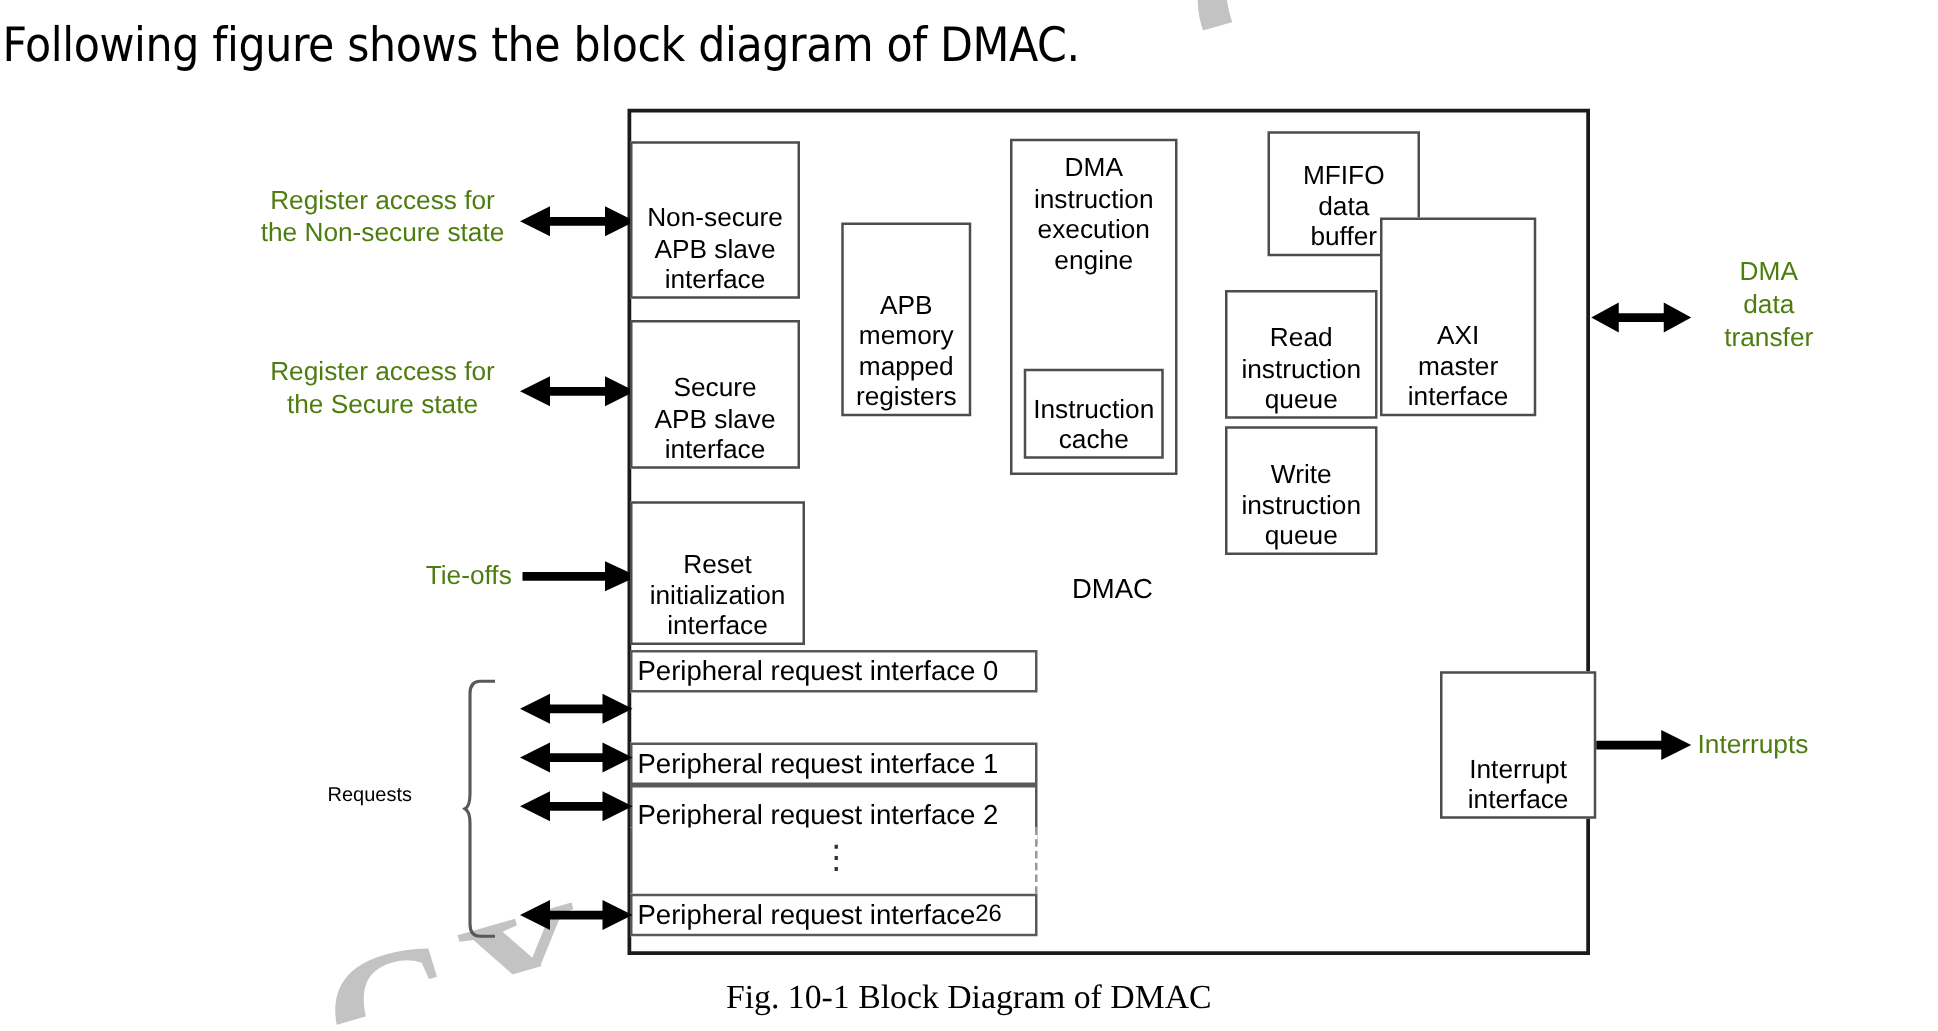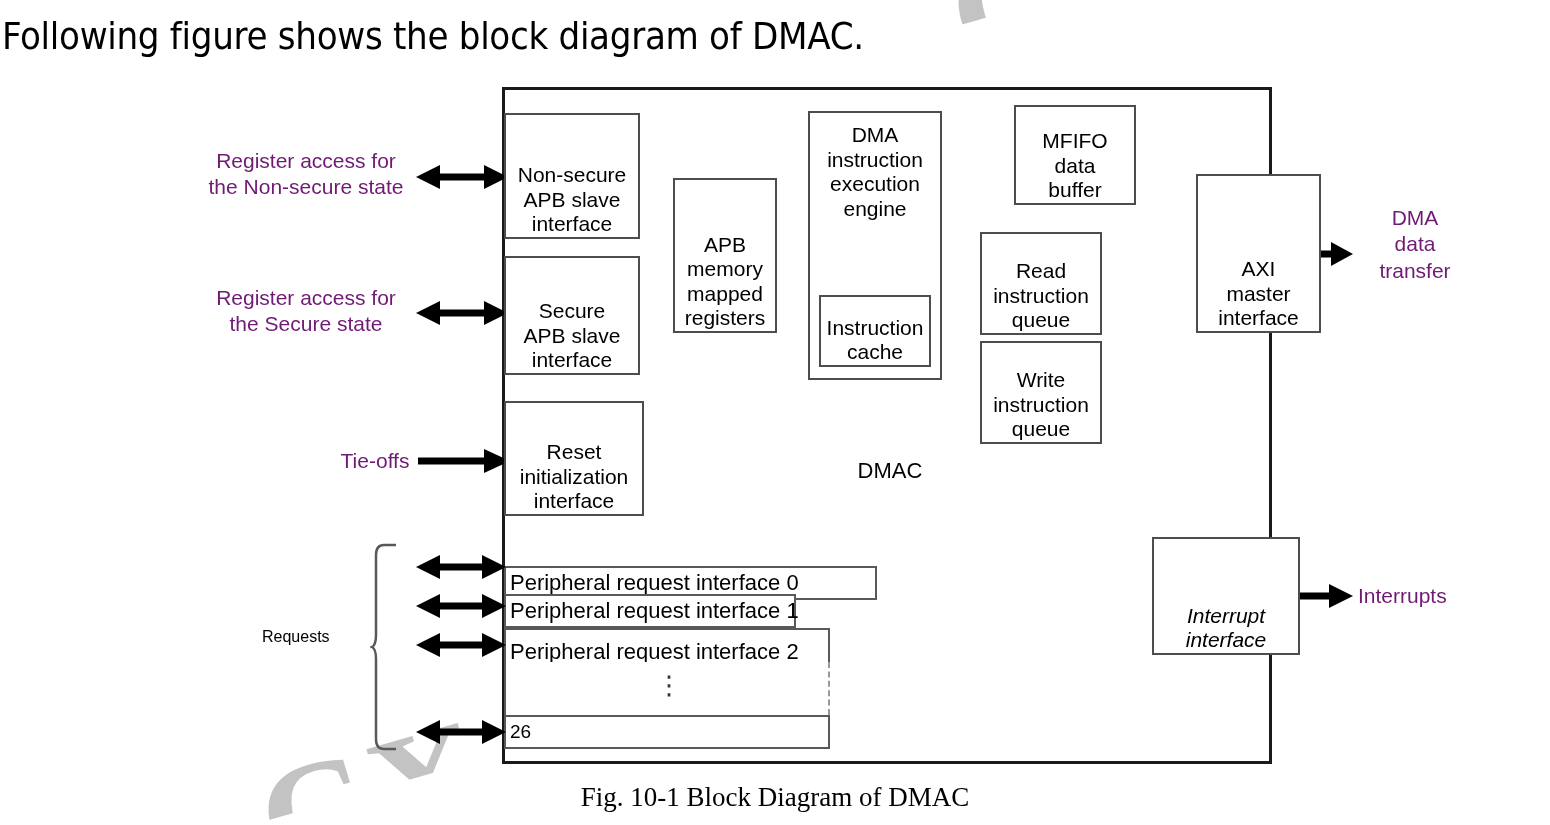--- a/index.html
+++ b/index.html
@@ -106,21 +106,21 @@
     font-size: 22px;
     width: 140px;
     text-align: center;
   }
   
   .side-label {
     position: absolute;
     font-size: 21px;
     line-height: 1.25;
     text-align: center;
-    color: #701a75;
+    color: #4d7c0f;
   }
   
   .arrow-svg {
     position: absolute;
     overflow: visible;
   }
   
   .prif {
     position: absolute;
     box-sizing: border-box;
@@ -293,49 +293,50 @@
   </div>
 
   <div class="box" style="left:980px; top:341px; width:122px; height:103px;">
     <div class="lines">
       <div>Write</div>
       <div>instruction</div>
       <div>queue</div>
     </div>
   </div>
 
-  <div class="box" style="left:1196px; top:174px; width:125px; height:159px;">
+  <div class="box" style="left:1104px; top:174px; width:125px; height:159px;">
     <div class="lines">
       <div>AXI</div>
       <div>master</div>
       <div>interface</div>
     </div>
   </div>
 
-  <div class="box" style="left:1152px; top:537px; width:148px; height:118px;font-style:italic;">
+  <div class="box" style="left:1152px; top:537px; width:125px; height:118px;">
     <div class="lines">
       <div>Interrupt</div>
       <div>interface</div>
     </div>
   </div>
 
-  <div class="prif" style="left:504px; top:566px; width:373px; height:34px;">
+  <div class="prif" style="left:504px; top:520px; width:326px; height:34px;">
     <span>Peripheral request interface 0</span>
   </div>
-  <div class="prif" style="left:504px; top:594px; width:292px; height:34px;">
+  <div class="prif" style="left:504px; top:594px; width:326px; height:34px;">
     <span>Peripheral request interface 1</span>
   </div>
   <div class="prif" style="left:504px; top:628px; width:326px; height:48px;">
     <span>Peripheral request interface 2</span>
   </div>
 
   <div id="prif-gap" style="left:504px; top:662px; width:326px; height:53px;"></div>
   <div id="prif-dots" style="left:656px; top:672px; width:20px; text-align:center;">⋮</div>
 
   <div class="prif" style="left:504px; top:715px; width:326px; height:34px;">
+    <span>Peripheral request interface</span>
       <span class="idx-small">26</span>
   </div>
 
   <svg class="arrow-svg" style="left:416px; top:554px;" width="90" height="26" viewBox="0 0 90 26">
     <line x1="20" y1="13" x2="70" y2="13" stroke="#000" stroke-width="7"></line>
     <polygon points="0,13 24,1 24,25" fill="#000"></polygon>
     <polygon points="90,13 66,1 66,25" fill="#000"></polygon>
   </svg>
   <svg class="arrow-svg" style="left:416px; top:593px;" width="90" height="26" viewBox="0 0 90 26">
     <line x1="20" y1="13" x2="70" y2="13" stroke="#000" stroke-width="7"></line>

